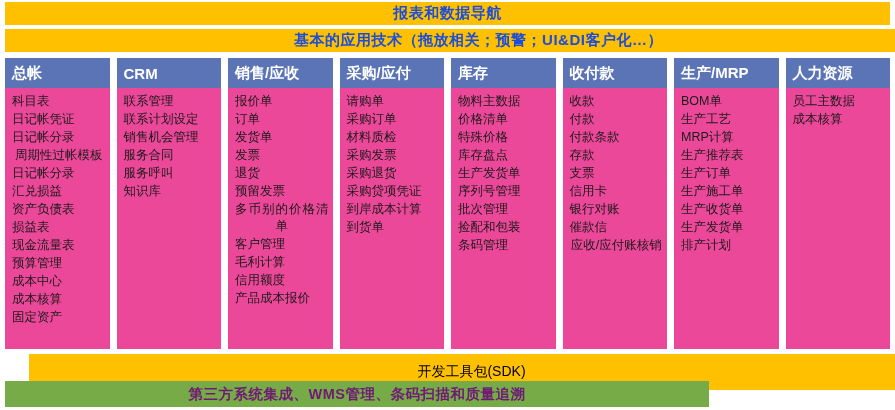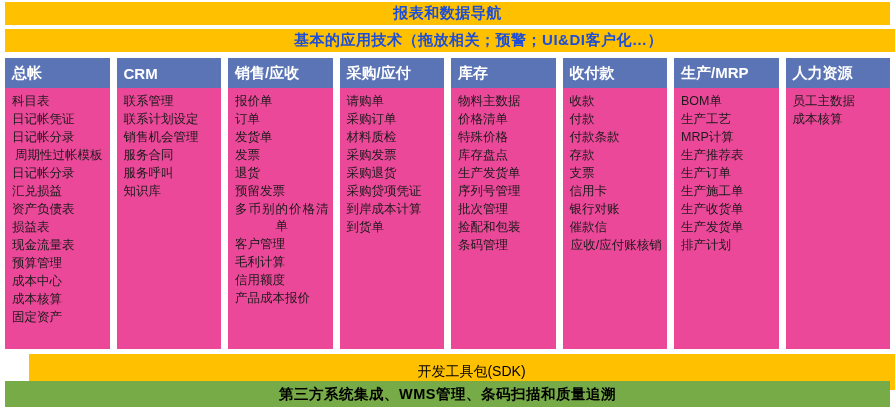--- a/index.html
+++ b/index.html
@@ -101,24 +101,24 @@
     align-items: center;
     justify-content: center;
     font-size: 14px;
     font-weight: normal;
     margin-left: 24px;
   }
   #bar-green {
     position: absolute;
     left: 5px;
     top: 381px;
-    width: 885px;
+    width: 704px;
     height: 26px;
     background: #76ab48;
-    color: #000000;
+    color: #701a75;
     display: flex;
     align-items: center;
     justify-content: center;
     font-size: 14.5px;
     font-weight: bold;
     letter-spacing: 0.5px;
   }
 </style>
 </head>
 <body>

